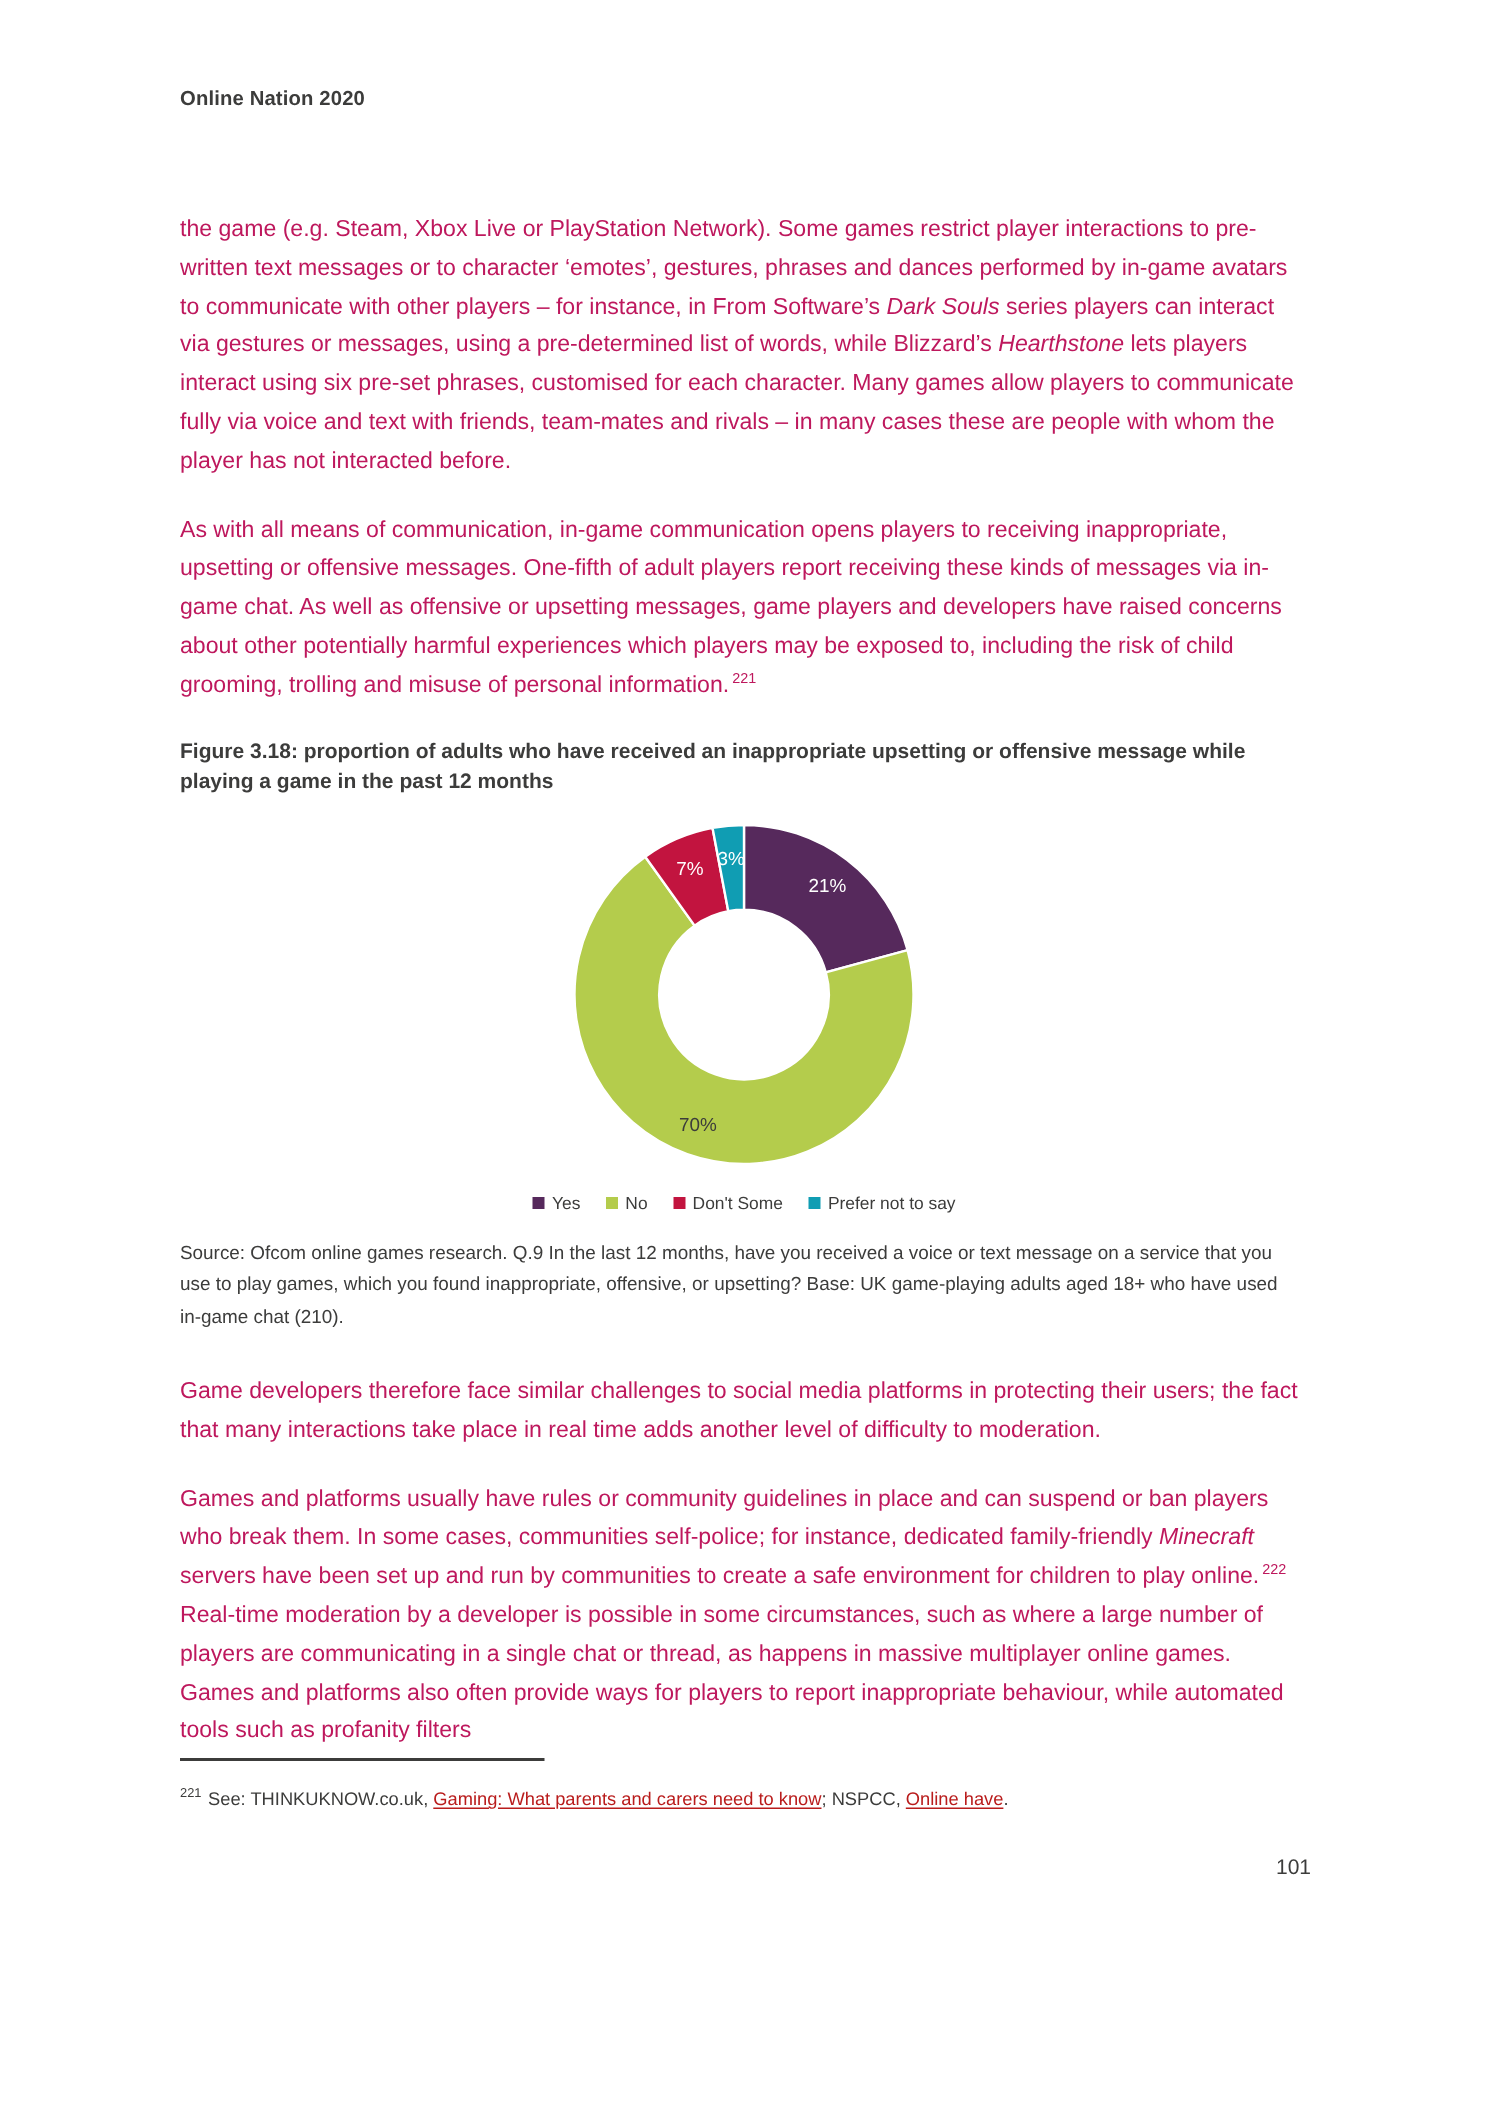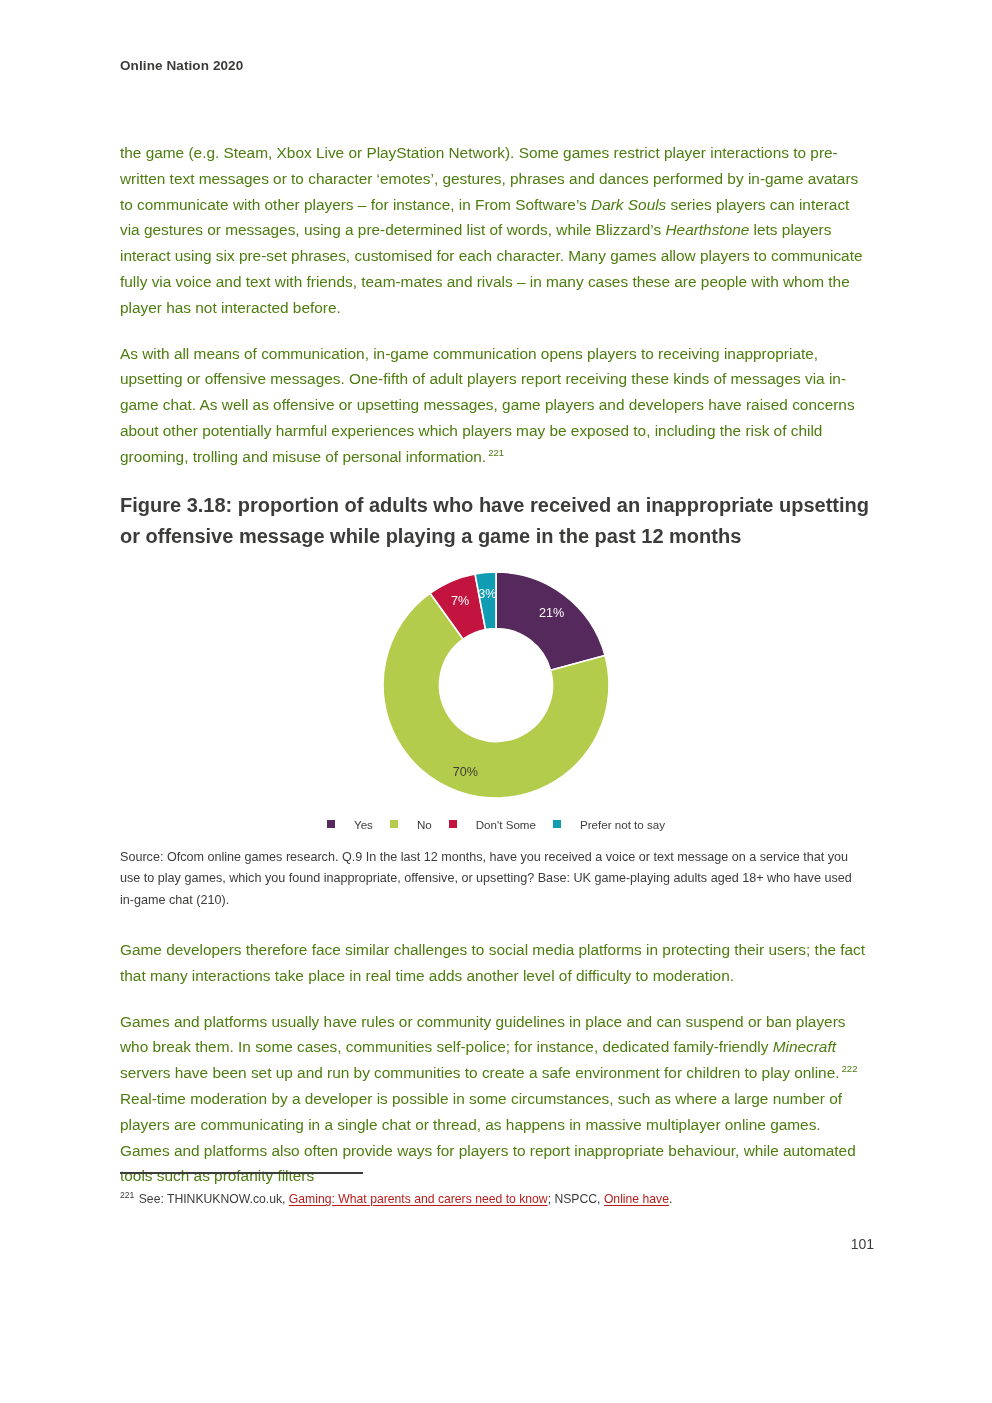--- a/index.html
+++ b/index.html
@@ -34,35 +34,35 @@
   .content {
     position: absolute;
     left: 120px;
     top: 140px;
     width: 752px;
   }
   p.body-text {
     margin: 0 0 20px 0;
     font-size: 15.4px;
     line-height: 25.8px;
-    color: #4d7c0f;
+    color: #be185d;
     text-align: left;
   }
   p.body-text:last-child { margin-bottom: 0; }
   .it { font-style: italic; }
   sup.fn {
     font-size: 9.6px;
     vertical-align: super;
     line-height: 0;
     padding-left: 2px;
   }
   .fig-caption {
     margin: 6px 0 0 0;
-    font-size: 20px;
-    line-height: 31px;
+    font-size: 14px;
+    line-height: 20px;
     font-weight: bold;
     color: #3c3c3b;
   }
   .chart-block {
     margin-top: 18px;
     width: 752px;
     position: relative;
   }
   .donut-wrap {
     position: relative;
@@ -80,21 +80,21 @@
     display: flex;
     justify-content: center;
     align-items: center;
     gap: 17px;
     font-size: 11.6px;
     color: #3c3c3b;
   }
   .legend-item {
     display: flex;
     align-items: center;
-    gap: 19px;
+    gap: 5px;
     white-space: nowrap;
   }
   .swatch {
     width: 8px;
     height: 8px;
     display: inline-block;
   }
   .source-note {
     margin-top: 16px;
     font-size: 12.6px;

